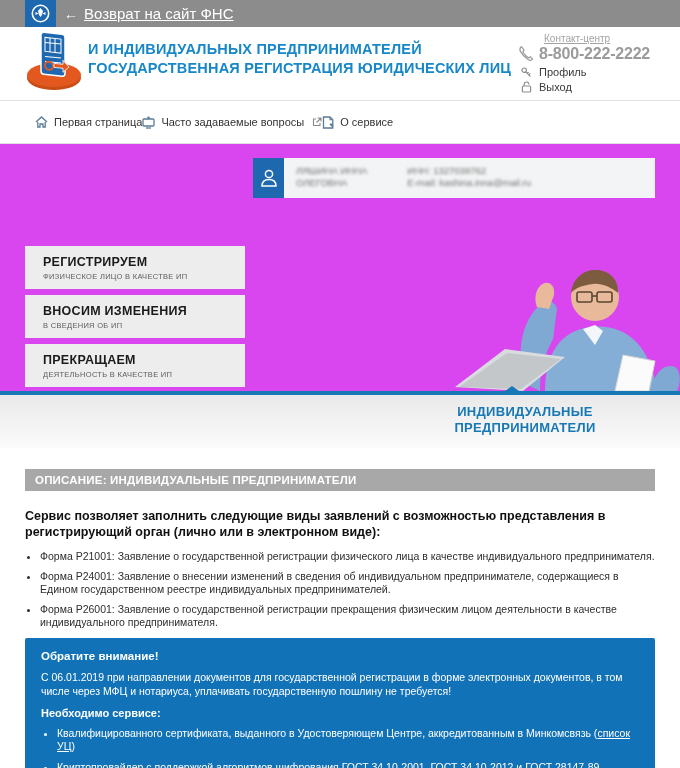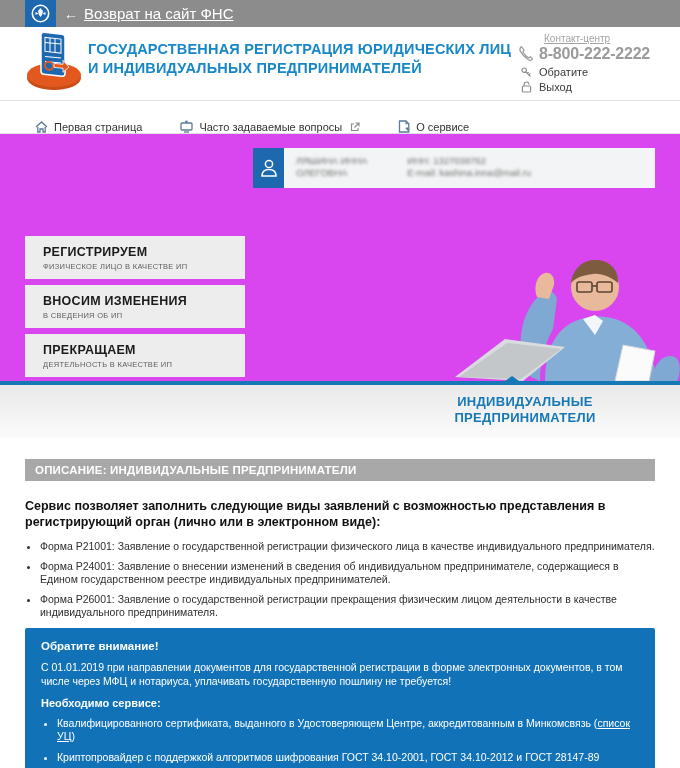--- a/index.html
+++ b/index.html
@@ -19,21 +19,21 @@
   .titles { position:absolute; left:88px; top:13px; }
   .title-line { color:#1787c8; font-weight:bold; font-size:14.5px; line-height:19px; letter-spacing:0.2px; }
   .contact { position:absolute; right:22px; top:6px; width:140px; }
   .contact-label { color:#a3a3a3; font-size:10px; margin-left:26px;text-decoration:underline; }
   .phone-row { display:flex; align-items:center; margin-top:1px; }
   .phone-num { color:#9b9b9b; font-weight:bold; font-size:16px; letter-spacing:-0.2px; margin-left:5px; }
   .acct-row { display:flex; align-items:center; margin-left:3px; margin-top:3px; cursor:pointer; }
   .acct-row span.lbl { font-size:11px; color:#3a3a3a; margin-left:7px; }
 
   
-  .nav { height:34px; border-top:1px solid #e0e0e0; border-bottom:1px solid #e0e0e0; display:flex; align-items:flex-end; padding-left:35px; gap:38px; }
+  .nav { height:44px; border-top:1px solid #e0e0e0; border-bottom:1px solid #e0e0e0; display:flex; align-items:center; padding-left:35px; }
   .nav-item { display:flex; align-items:center; gap:6px; font-size:11px; color:#333; cursor:pointer; }
   .ext { margin-left:2px; }
 
   
   .zone { position:relative; height:247px; background:#d946ef; }
   .user-panel { position:absolute; left:253px; top:14px; width:402px; height:40px; background:#f3f4f5; display:flex; }
   .user-ico { width:31px; height:40px; background:#1e68b0; display:flex; align-items:center; justify-content:center; flex:0 0 31px; }
   .user-cols { display:flex; gap:40px; padding:7px 0 0 12px; font-size:9.5px; color:#6f6f6f; line-height:12px; }
   .blurred { filter:blur(1.6px); }
 
@@ -98,41 +98,41 @@
           <line x1="14" y1="5" x2="14" y2="19" stroke="#fff" stroke-width="1"></line>
           <line x1="4" y1="10" x2="20" y2="10" stroke="#fff" stroke-width="1"></line>
           <line x1="4" y1="24" x2="20" y2="24" stroke="#fff" stroke-width="1"></line>
           <line x1="4" y1="29" x2="20" y2="29" stroke="#fff" stroke-width="1"></line>
           <circle cx="8" cy="33" r="4" fill="none" stroke="#e2581f" stroke-width="2"></circle>
           <path d="M13 30 L22 30 L22 26 L28 32 L22 38 L22 34 L13 34 Z" fill="#e2581f" stroke="#fff" stroke-width="0.8"></path>
         </g>
       </svg>
     </div>
     <div class="titles">
+      <div class="title-line">И ИНДИВИДУАЛЬНЫХ ПРЕДПРИНИМАТЕЛЕЙ</div>
       <div class="title-line">ГОСУДАРСТВЕННАЯ РЕГИСТРАЦИЯ ЮРИДИЧЕСКИХ ЛИЦ</div>
-      <div class="title-line">И ИНДИВИДУАЛЬНЫХ ПРЕДПРИНИМАТЕЛЕЙ</div>
     </div>
     <div class="contact">
       <div class="contact-label">Контакт-центр</div>
       <div class="phone-row">
         <span>
           <svg width="16" height="16" viewBox="0 0 16 16">
             <path d="M3 1 C2 2 1.5 3.5 2.5 5.5 C4 8.5 7 11.5 10 13.5 C12 14.7 13.5 14.5 14.5 13.2 L12.5 10.8 L10.5 11.8 C8.5 10.5 6 8 4.8 6 L6 4.2 L3.8 1 Z" fill="none" stroke="#9b9b9b" stroke-width="1.3" stroke-linejoin="round"></path>
           </svg>
         </span>
         <span class="phone-num">8-800-222-2222</span>
       </div>
       <div class="acct-row">
         <span>
           <svg width="11" height="11" viewBox="0 0 11 11">
             <circle cx="3.2" cy="3.2" r="2.2" fill="none" stroke="#8f8f8f" stroke-width="1.2"></circle>
             <path d="M4.8 4.8 L9.5 9.5 M7.8 7.8 L9.2 6.4 M6.4 6.4 L7.6 5.2" stroke="#8f8f8f" stroke-width="1.2" fill="none"></path>
           </svg>
         </span>
-        <span class="lbl">Обратите</span>
+        <span class="lbl">Профиль</span>
       </div>
       <div class="acct-row">
         <span>
           <svg width="11" height="12" viewBox="0 0 11 12">
             <rect x="1.4" y="5" width="8.2" height="6" rx="1" fill="none" stroke="#8f8f8f" stroke-width="1.2"></rect>
             <path d="M3.2 5 V3.4 C3.2 2 4.2 1 5.5 1 C6.8 1 7.8 2 7.8 3.4" fill="none" stroke="#8f8f8f" stroke-width="1.2"></path>
           </svg>
         </span>
         <span class="lbl">Выход</span>
       </div>
@@ -256,21 +256,21 @@
   <div class="sec-bar">ОПИСАНИЕ: ИНДИВИДУАЛЬНЫЕ ПРЕДПРИНИМАТЕЛИ</div>
   <div class="intro">Сервис позволяет заполнить следующие виды заявлений с возможностью представления в регистрирующий орган (лично или в электронном виде):</div>
   <ul class="forms">
     <li>Форма Р21001: Заявление о государственной регистрации физического лица в качестве индивидуального предпринимателя.</li>
     <li>Форма Р24001: Заявление о внесении изменений в сведения об индивидуальном предпринимателе, содержащиеся в Едином государственном реестре индивидуальных предпринимателей.</li>
     <li>Форма Р26001: Заявление о государственной регистрации прекращения физическим лицом деятельности в качестве индивидуального предпринимателя.</li>
   </ul>
 
   <div class="notice">
     <div class="notice-title">Обратите внимание!</div>
-    <div class="notice-par">С 01.01.2019 при направлении документов для государственной регистрации в форме электронных документов, в том числе через МФЦ и нотариуса, уплачивать государственную пошлину не требуется!</div>
+    <div class="notice-par">С 06.01.2019 при направлении документов для государственной регистрации в форме электронных документов, в том числе через МФЦ и нотариуса, уплачивать государственную пошлину не требуется!</div>
     <div class="notice-sub">Необходимо сервисе:</div>
     <ul class="reqs">
       <li><span>Квалифицированного сертификата, выданного в Удостоверяющем Центре, аккредитованным в Минкомсвязь (</span><span class="wlink">список УЦ</span><span>)</span></li>
       <li><span>Криптопровайдер с поддержкой алгоритмов шифрования ГОСТ 34.10-2001, ГОСТ 34.10-2012 и ГОСТ 28147-89</span><span class="wlink"></span><span></span></li>
       <li><span>Программный компонент для работы с электронной подписью с использованием web-браузера (Крипто ПРО ЭЦП browser plug-in версия 2.0 </span></li>
     </ul>
   </div>
 
 </div>
 

